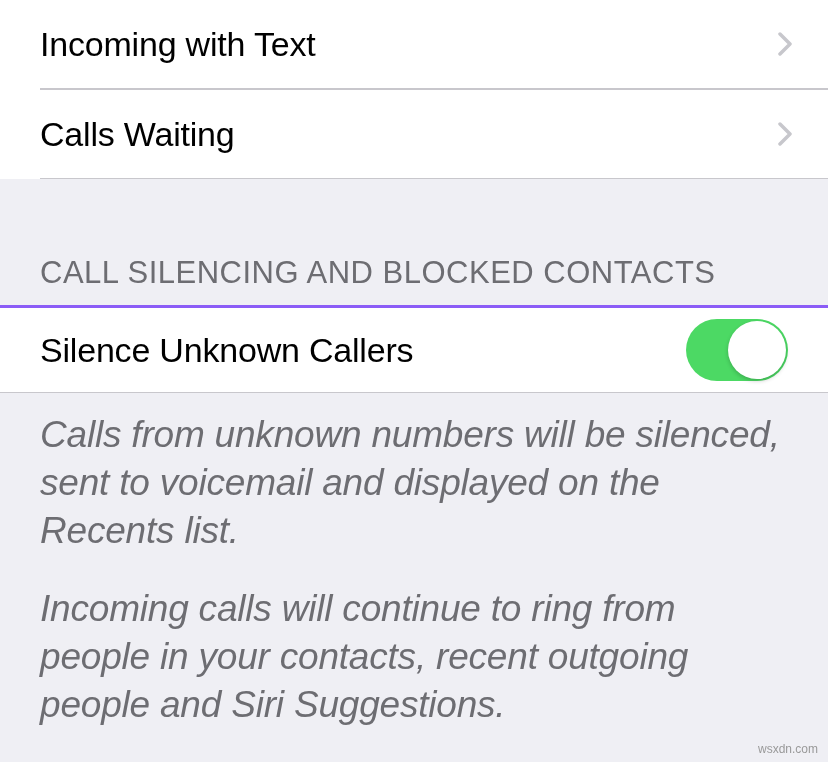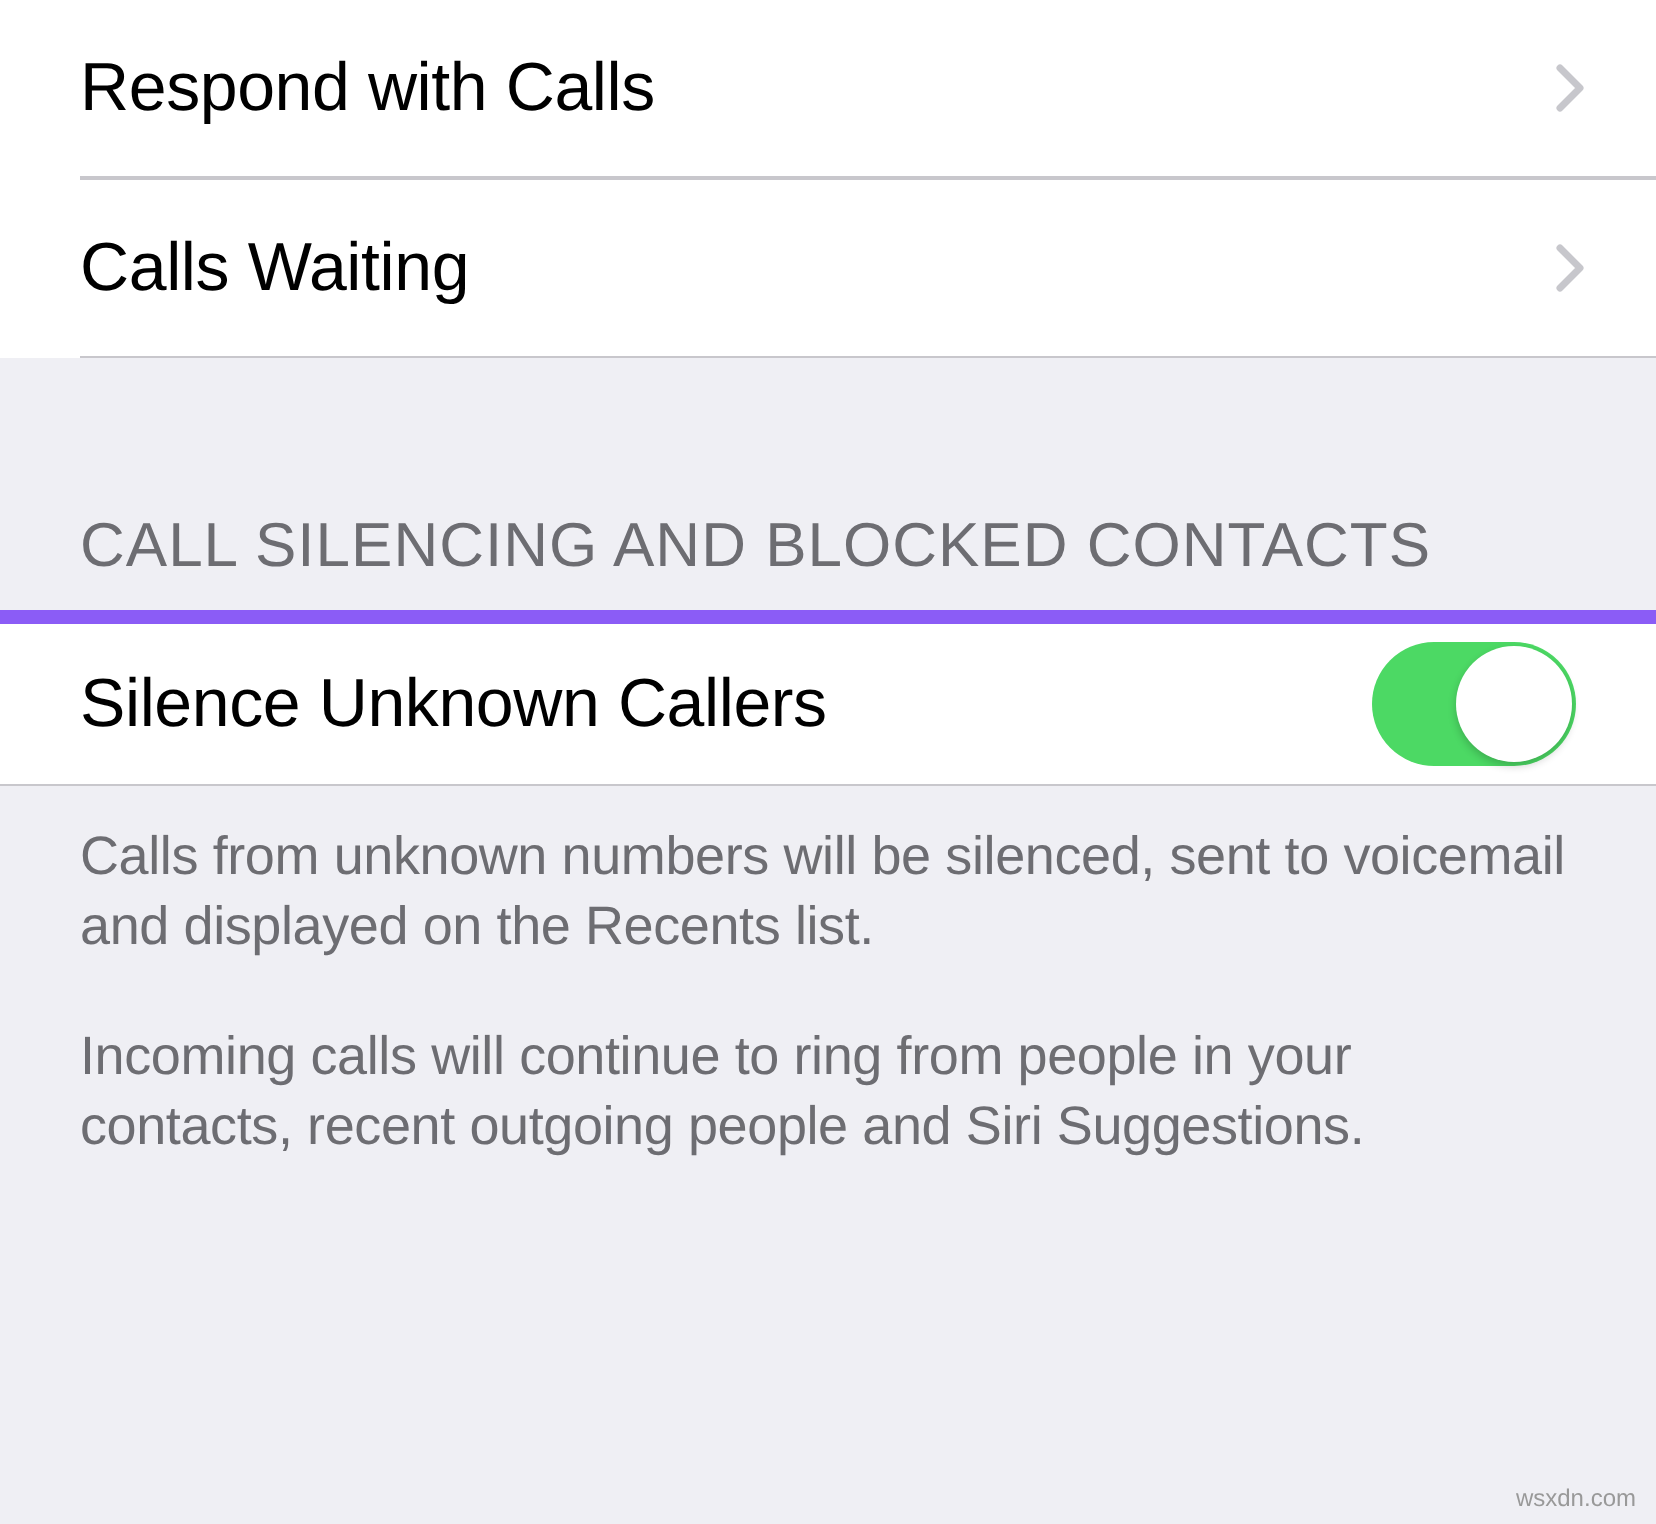--- a/index.html
+++ b/index.html
@@ -62,21 +62,21 @@
       letter-spacing: 0.5px;
       font-weight: 400;
     }
     .toggle-row {
       display: flex;
       align-items: center;
       justify-content: space-between;
       height: 88px;
       padding: 0 40px;
       background: #ffffff;
-      border-top: 7px solid #8b5cf6;
+      border-top: 3px solid #8b5cf6;
       border-bottom: 1px solid #c8c7cc;
     }
     .toggle {
       width: 102px;
       height: 62px;
       background: #4cd964;
       border-radius: 31px;
       position: relative;
       cursor: pointer;
     }
@@ -87,43 +87,44 @@
       border-radius: 50%;
       position: absolute;
       top: 2px;
       right: 2px;
       box-shadow: 0 2px 4px rgba(0,0,0,0.2);
     }
     .footer-text {
       padding: 18px 40px 0 40px;
     }
     .footer-paragraph {
-      font-size: 27px;
+      font-size: 37px;
       color: #6d6d72;
       line-height: 1.3;
       margin-bottom: 30px;
       letter-spacing: -0.2px;
+      font-style: italic;
     }
     .watermark {
       position: absolute;
       bottom: 6px;
       right: 10px;
       font-size: 12px;
       color: #999;
       font-family: Arial, sans-serif;
       text-align: right;
     }
   </style>
 </head>
 <body>
 
 <div class="section">
 
   <div class="row">
-    <span class="row-label">Respond with Calls</span>
+    <span class="row-label">Incoming with Text</span>
     <span class="chevron">
       <svg viewBox="0 0 14 24" fill="none">
           <path d="M2 2 L12 12 L2 22" stroke="#c7c7cc" stroke-width="3.5" stroke-linecap="round" stroke-linejoin="round"></path>
         </svg>
     </span>
   </div>
   <div class="separator"></div>
 
   <div class="separator"></div>
 

